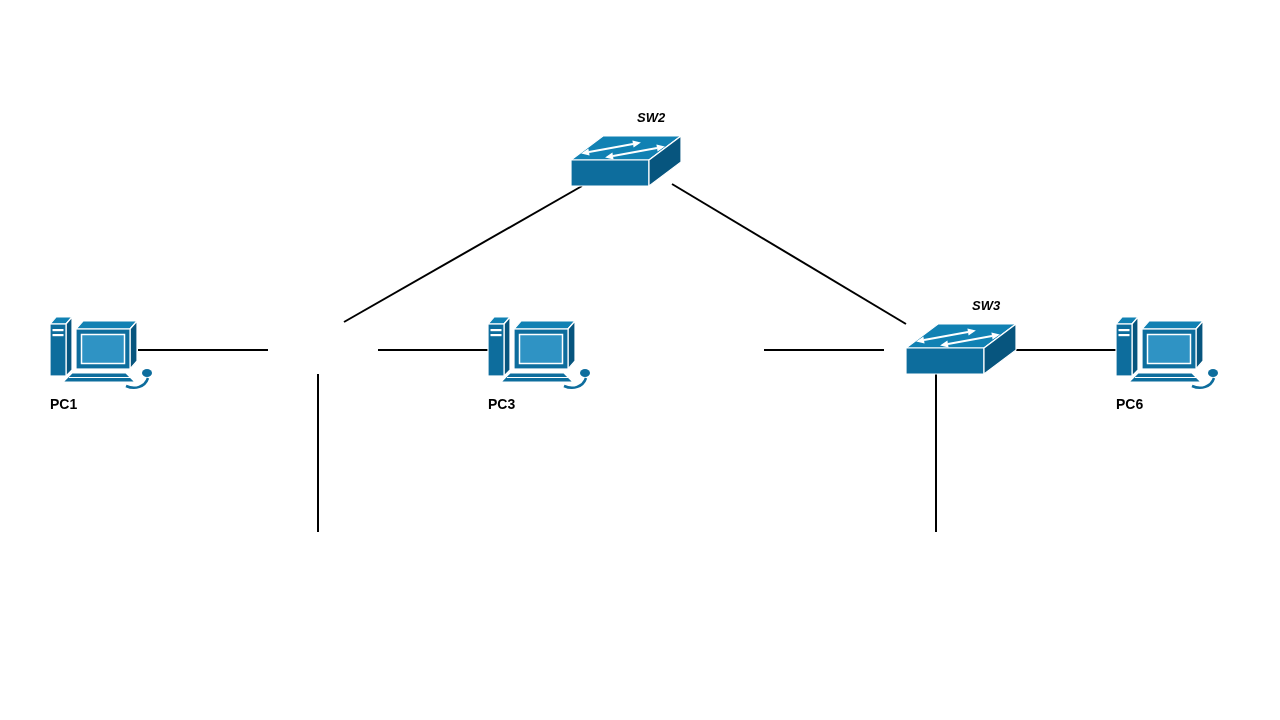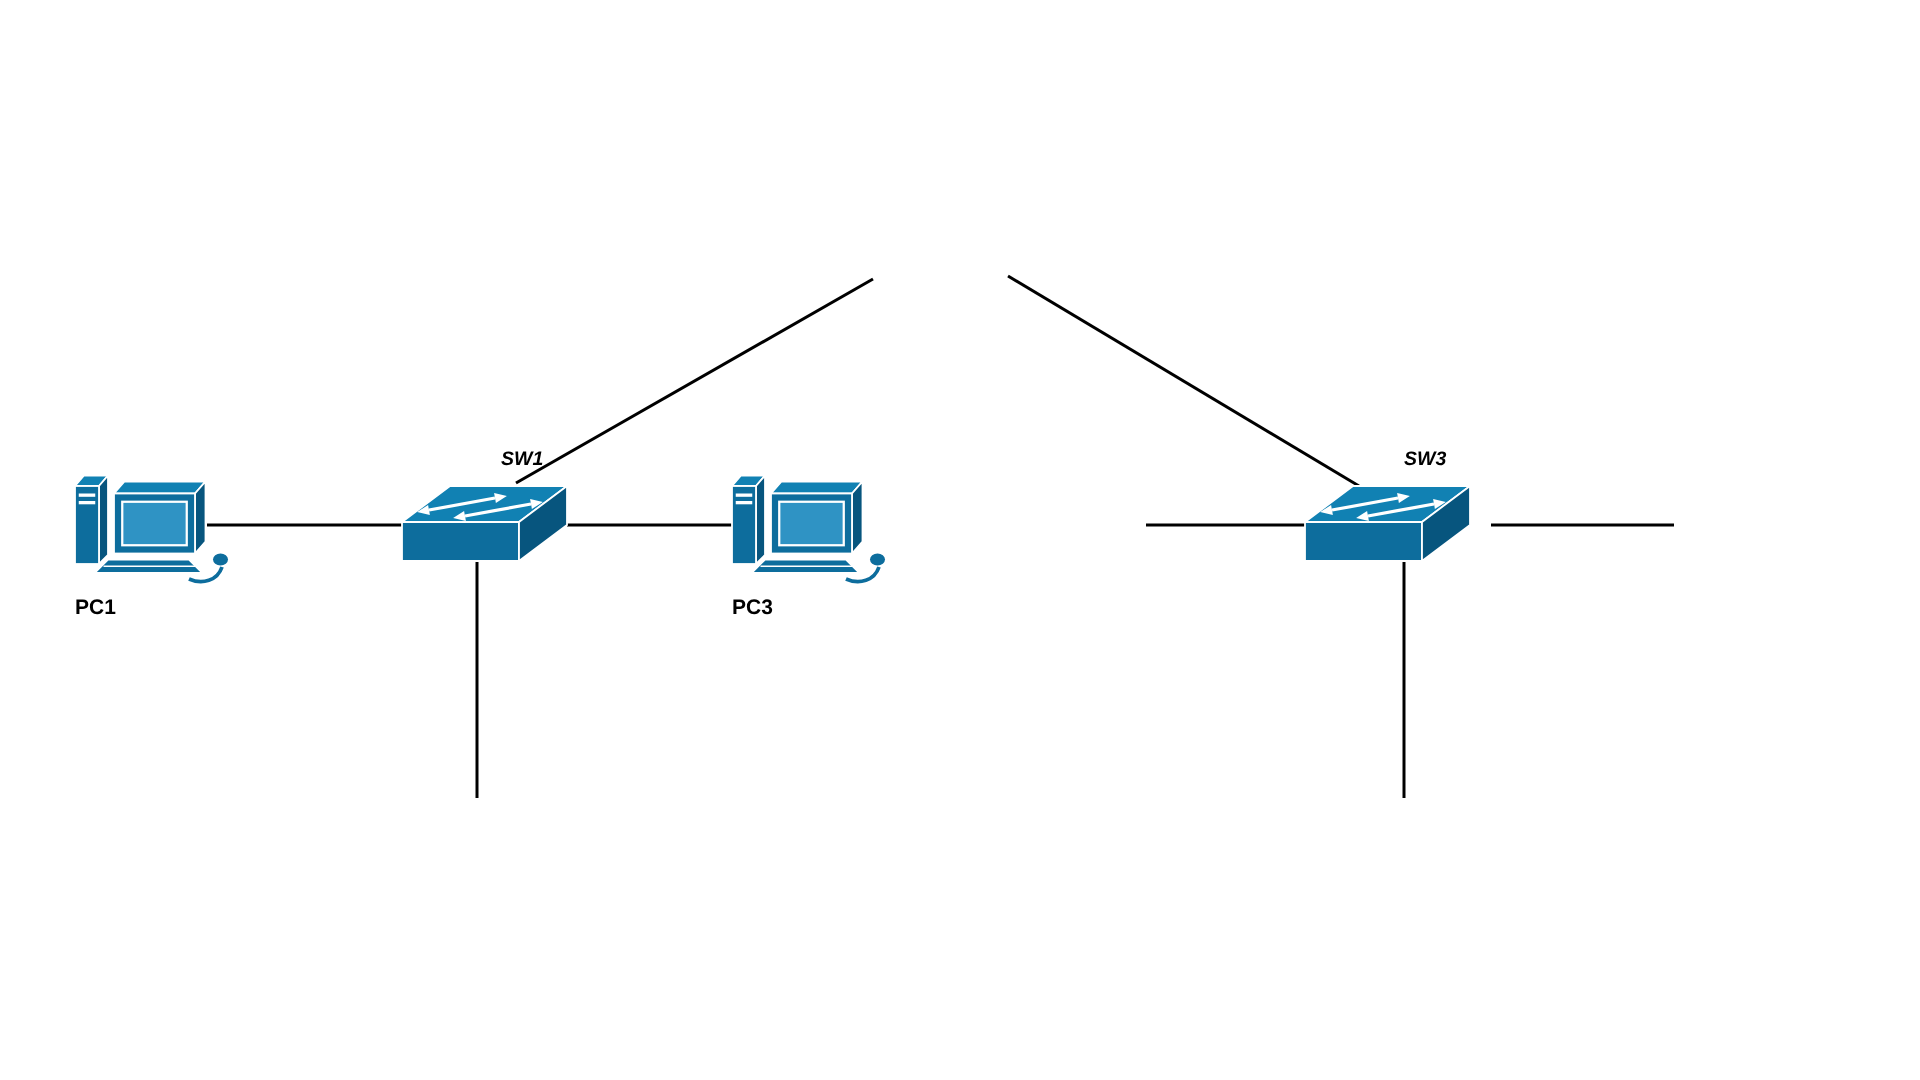--- a/index.html
+++ b/index.html
@@ -49,21 +49,21 @@
     height: 20px;
     padding-left: 72px;
   }
   .pc .label {
     text-align: left;
     margin-top: 4px;
     padding-left: 8px;
   }
   .node-sw1 { left: 262px;  top: 298px; }
   .node-sw2 { left: 565px;  top: 110px; }
-  .node-sw3 { left: 864px;  top: 298px; }
+  .node-sw3 { left: 900px;  top: 298px; }
   .node-pc1 { left: 42px;   top: 312px; }
   .node-pc2 { left: 262px;  top: 518px; }
   .node-pc3 { left: 480px;  top: 312px; }
   .node-pc4 { left: 668px;  top: 312px; }
   .node-pc5 { left: 878px;  top: 518px; }
   .node-pc6 { left: 1108px; top: 312px; }
 </style>
 </head>
 <body>
 
@@ -113,27 +113,27 @@
     <line x1="344" y1="322" x2="582" y2="186"></line>
     <line x1="672" y1="184" x2="906" y2="324"></line>
     <line x1="138" y1="350" x2="268" y2="350"></line>
     <line x1="378" y1="350" x2="500" y2="350"></line>
     <line x1="318" y1="374" x2="318" y2="532"></line>
     <line x1="764" y1="350" x2="884" y2="350"></line>
     <line x1="994" y1="350" x2="1116" y2="350"></line>
     <line x1="936" y1="374" x2="936" y2="532"></line>
   </svg>
 
-
-  <div class="node sw node-sw1">
-    <div class="label">SW1</div>
+  <div class="node sw node-sw2">
+    <div class="label">SW2</div>
     <svg class="icon" width="122" height="68">
         <use href="#icon-switch"></use>
       </svg>
   </div>
+
 
   <div class="node sw node-sw3">
     <div class="label">SW3</div>
     <svg class="icon" width="122" height="68">
         <use href="#icon-switch"></use>
       </svg>
   </div>
 
   <div class="node pc node-pc1">
     <svg class="icon" width="115" height="80">
@@ -145,14 +145,20 @@
 
   <div class="node pc node-pc3">
     <svg class="icon" width="115" height="80">
         <use href="#icon-pc"></use>
       </svg>
     <div class="label">PC3</div>
   </div>
 
 
 
+  <div class="node pc node-pc6">
+    <svg class="icon" width="115" height="80">
+        <use href="#icon-pc"></use>
+      </svg>
+    <div class="label">PC6</div>
+  </div>
 
 </div>
 
 </body></html>

